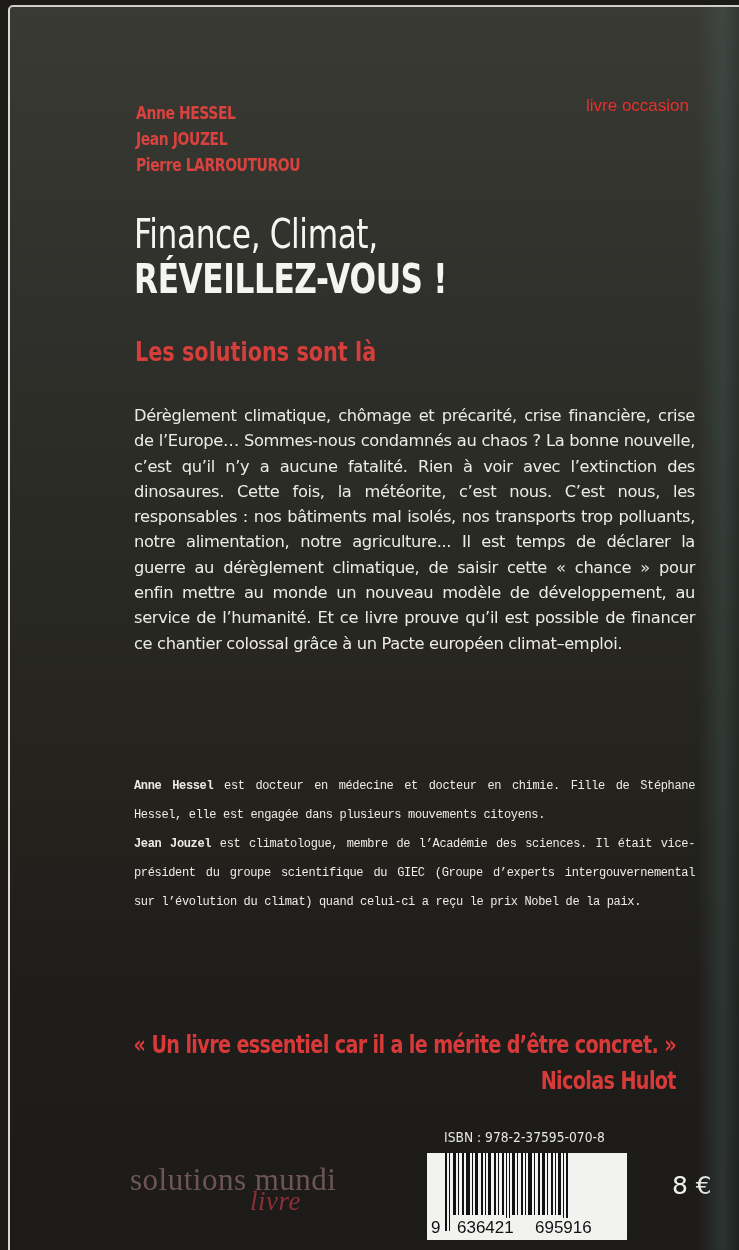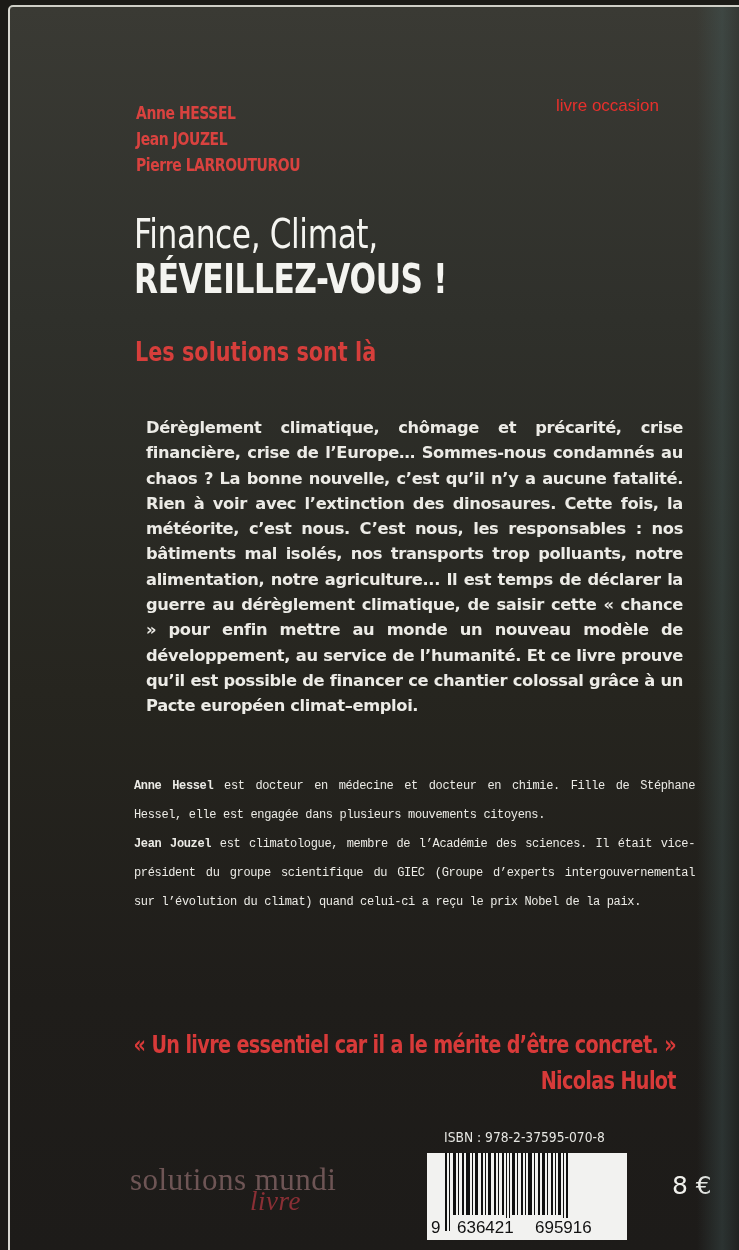--- a/index.html
+++ b/index.html
@@ -23,21 +23,21 @@
     pointer-events: none;
   }
   .authors {
     position: absolute; left: 126px; top: 93px;
     color: #d9423f; font-family: "DejaVu Sans", sans-serif; font-weight: bold;
     font-size: 17px; line-height: 26px; letter-spacing: -0.5px;
     transform: scaleX(0.82); transform-origin: left top;
   }
   .authors div { white-space: nowrap; }
   .stamp {
-    position: absolute; left: 546px; top: 89px;
+    position: absolute; left: 576px; top: 89px;
     color: #e8302c; font-size: 17px; font-family: "Liberation Sans", sans-serif;
   }
   .title {
     position: absolute; left: 124px; top: 205px;
     color: #f4f4f0; font-family: "DejaVu Sans", sans-serif;
     font-size: 40px; line-height: 45px; letter-spacing: -0.5px;
     transform: scaleX(0.78); transform-origin: left top;
     white-space: nowrap;
   }
   .title .line1 { font-weight: normal; }
@@ -47,21 +47,21 @@
     color: #d63e3b; font-family: "DejaVu Sans", sans-serif; font-weight: bold;
     font-size: 26px; transform: scaleX(0.8); transform-origin: left top;
     white-space: nowrap;
   }
   .blurb {
     position: absolute; left: 124px; top: 396px; width: 561px;
     color: #ecebe6; font-family: "DejaVu Sans", sans-serif;
     font-size: 16.3px; line-height: 25.3px; text-align: justify;
     letter-spacing: -0.35px;
   }
-  .blurb p { margin: 12px; font-weight: bold; }
+  .blurb p { margin: 0; }
   .bios {
     position: absolute; left: 124px; top: 765px; width: 561px;
     color: #ecebe6; font-family: Liberation Mono, monospace;
     font-size: 12px; line-height: 29px; text-align: justify;
     letter-spacing: -0.35px;
   }
   .bios p { margin: 0; }
   .bios b { font-weight: bold; }
   .quote {
     position: absolute; right: 63px; top: 1020px; text-align: right;

